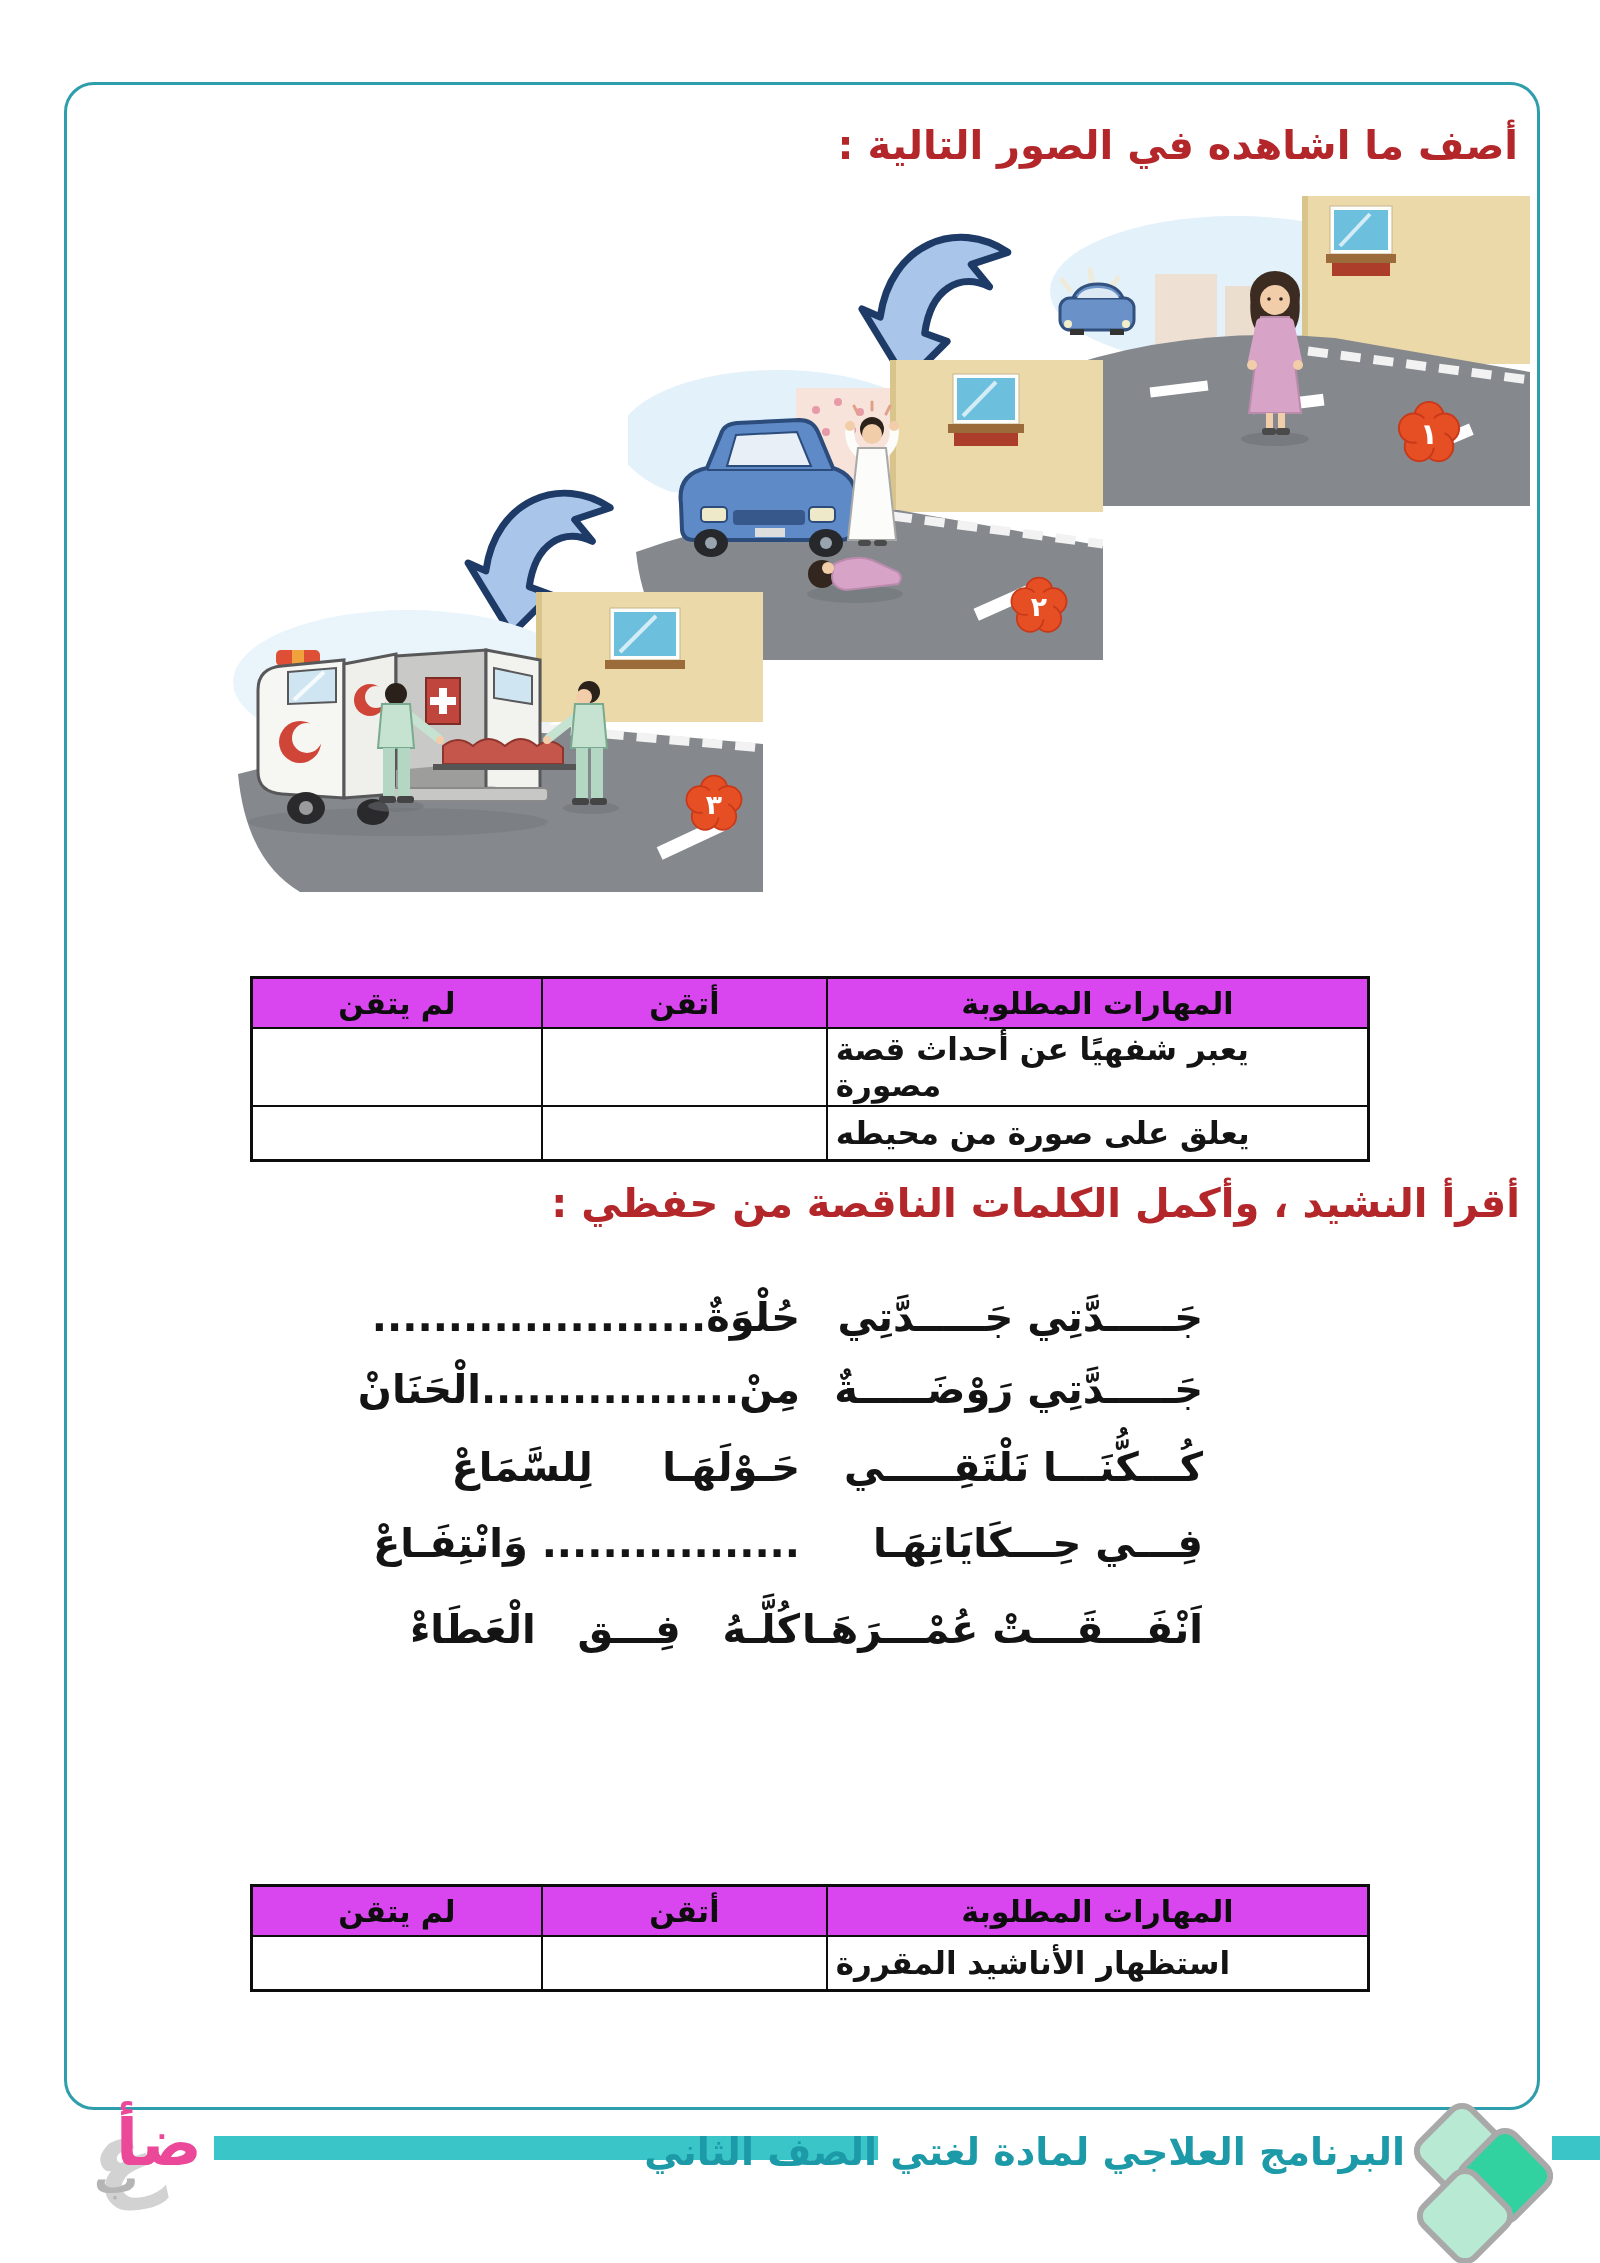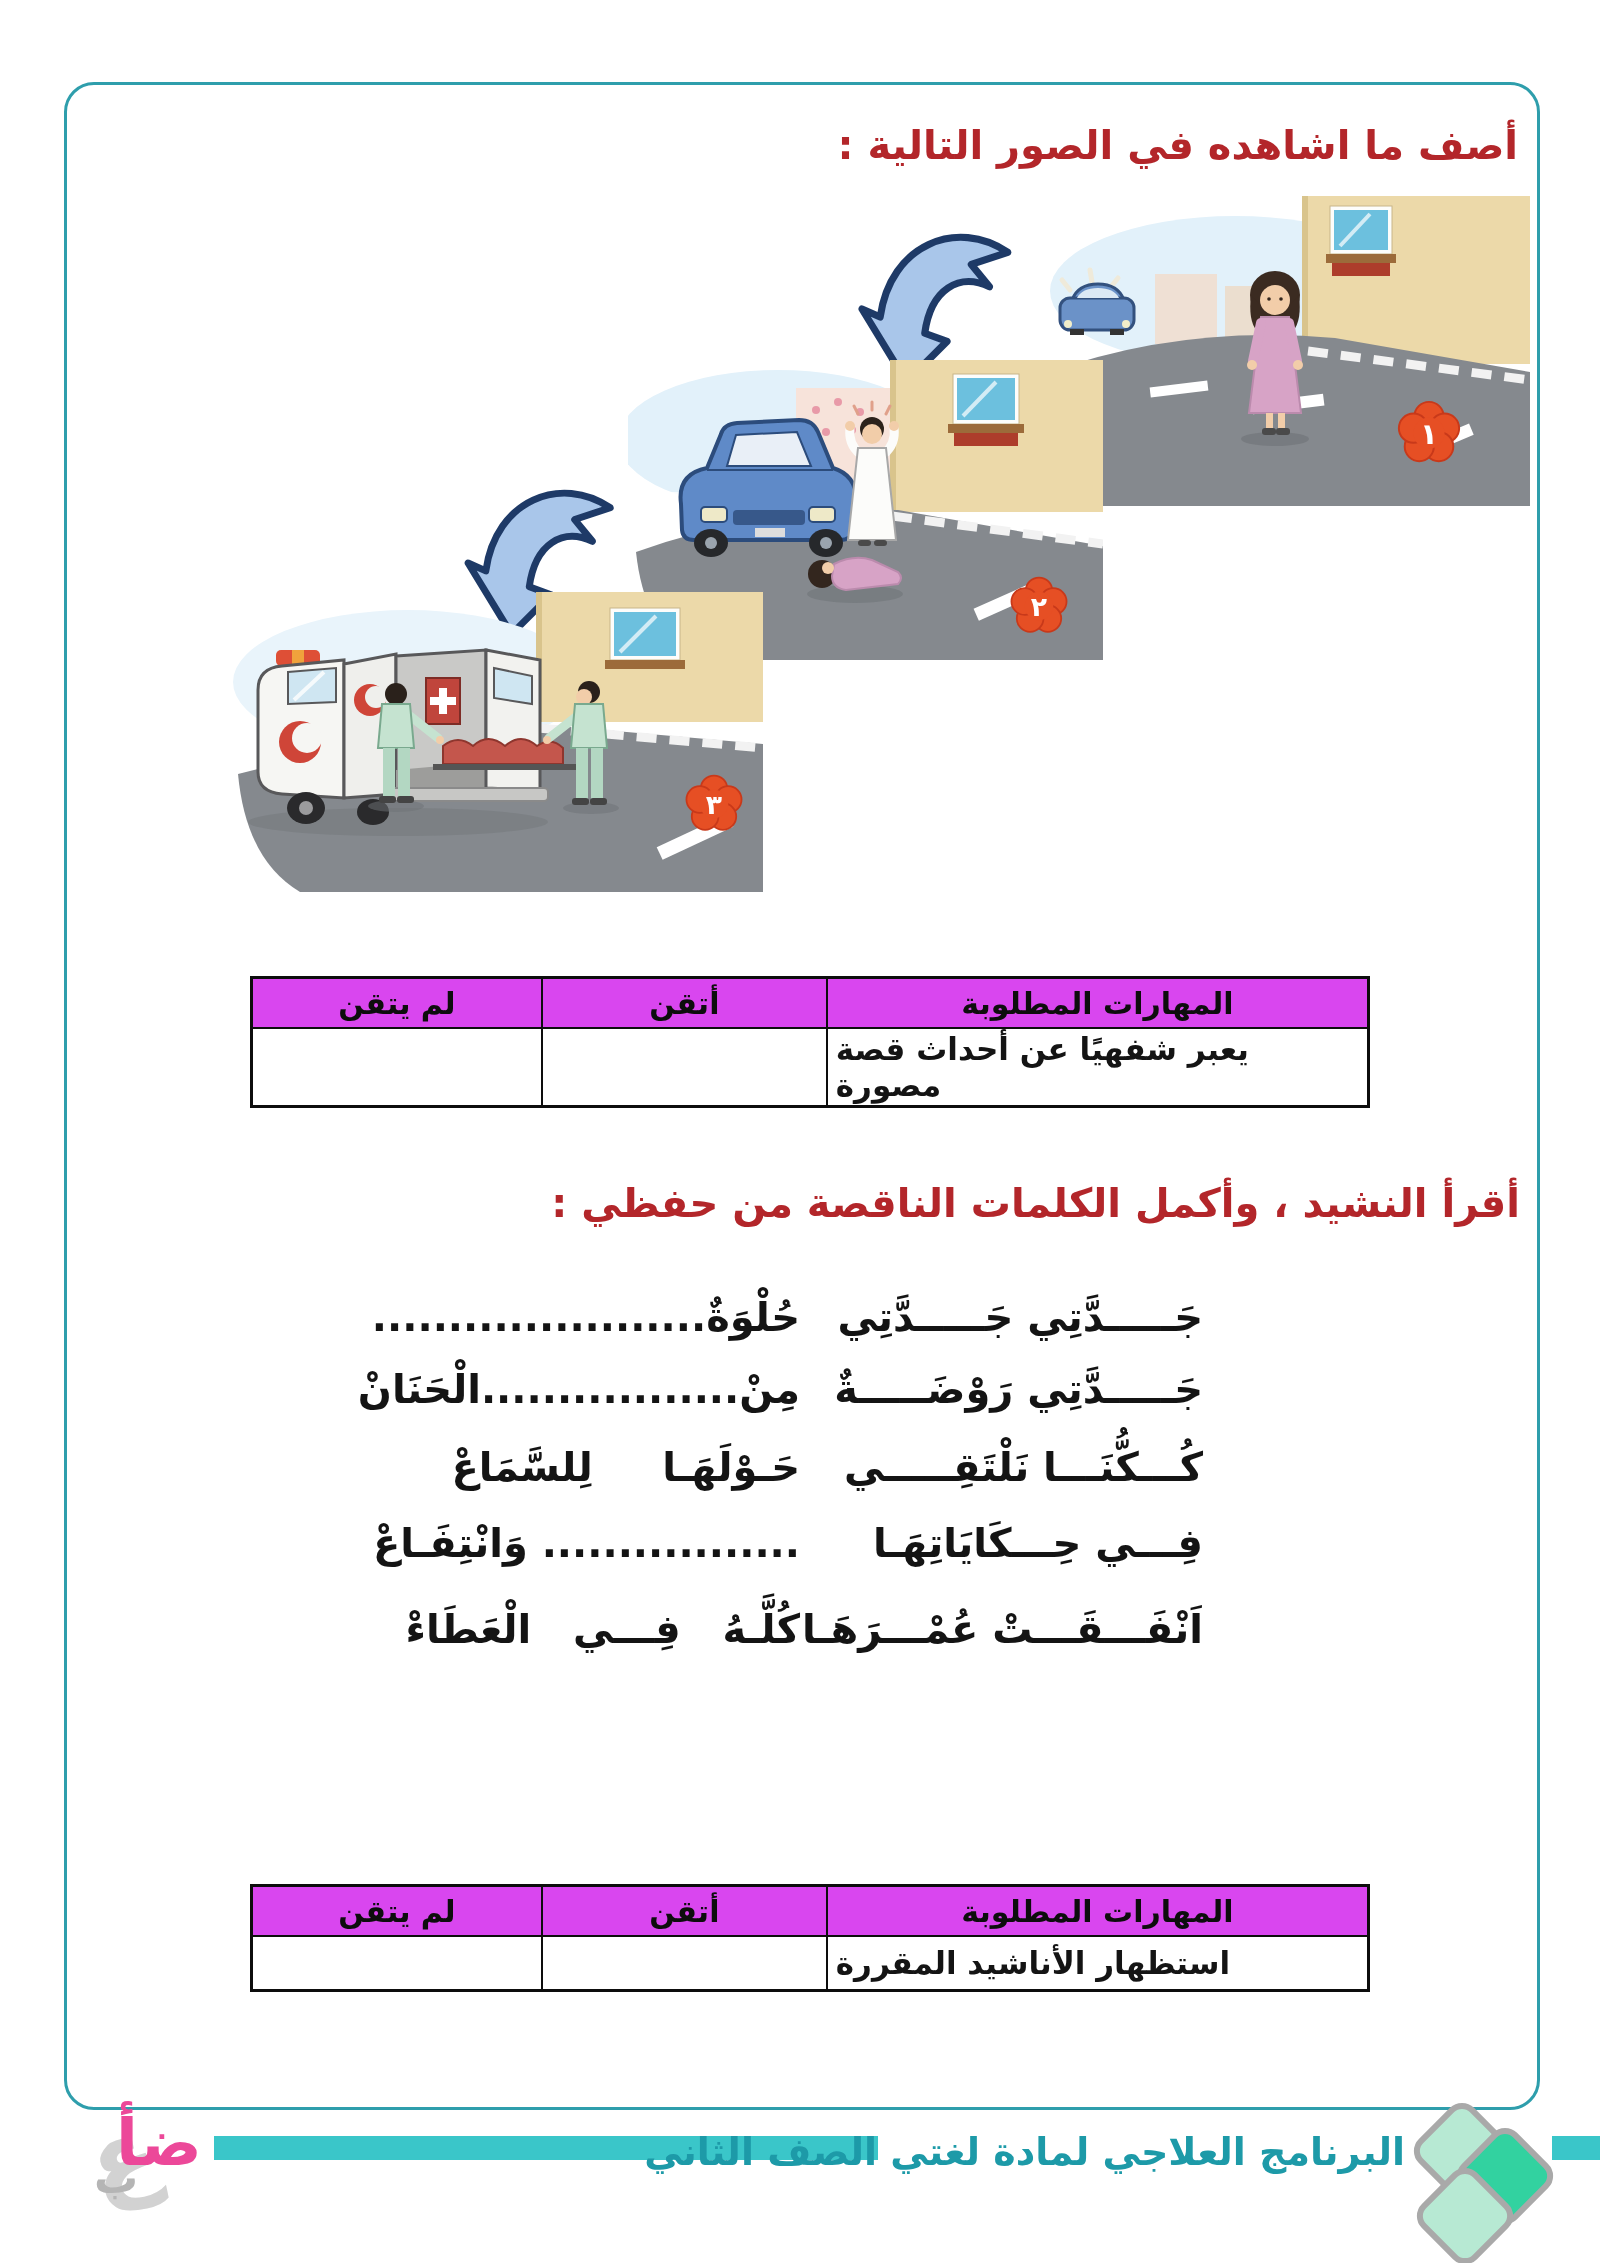--- a/index.html
+++ b/index.html
@@ -297,36 +297,41 @@
         <th>أتقن</th>
         <th>لم يتقن</th>
       </tr>
     </thead>
     <tbody>
       <tr>
         <td>يعبر شفهيًا عن أحداث قصة مصورة</td>
         <td></td>
         <td></td>
       </tr>
+      <tr>
+        <td>يعلق على صورة من محيطه</td>
+        <td></td>
+        <td></td>
+      </tr>
     </tbody>
   </table>
 
   <div class="title t2">أقرأ النشيد ، وأكمل الكلمات الناقصة من حفظي :</div>
 
   <div>
     <div class="poem-cell hemi-r" style="top:1284px;">جَـــــدَّتِي جَـــــدَّتِي</div>
     <div class="poem-cell hemi-l" style="top:1284px;">حُلْوَةٌ......................</div>
     <div class="poem-cell hemi-r" style="top:1356px;">جَـــــدَّتِي رَوْضَـــــةٌ</div>
     <div class="poem-cell hemi-l" style="top:1356px;">مِنْ.................الْحَنَانْ</div>
     <div class="poem-cell hemi-r" style="top:1434px;">كُـــكُّنَـــا نَلْتَقِـــــي</div>
     <div class="poem-cell hemi-l" style="top:1434px;">حَـوْلَهَـا     لِلسَّمَاعْ</div>
     <div class="poem-cell hemi-r" style="top:1510px;">فِـــي حِـــكَايَاتِهَـا</div>
     <div class="poem-cell hemi-l" style="top:1510px;">................. وَانْتِفَـاعْ</div>
     <div class="poem-cell hemi-r" style="top:1596px;">اَنْفَـــقَـــتْ عُمْـــرَهَـا</div>
-    <div class="poem-cell hemi-l" style="top:1596px;">كُلَّـهُ   فِـــي   الْعَطَاءْ</div>
+    <div class="poem-cell hemi-l" style="top:1596px;">كُلَّـهُ   فِـــق   الْعَطَاءْ</div>
   </div>
 
   <table class="skills-table tbl2">
     <colgroup>
         <col style="width:48.5%">
         <col style="width:25.5%">
         <col style="width:26%">
       </colgroup>
     <thead>
       <tr>

